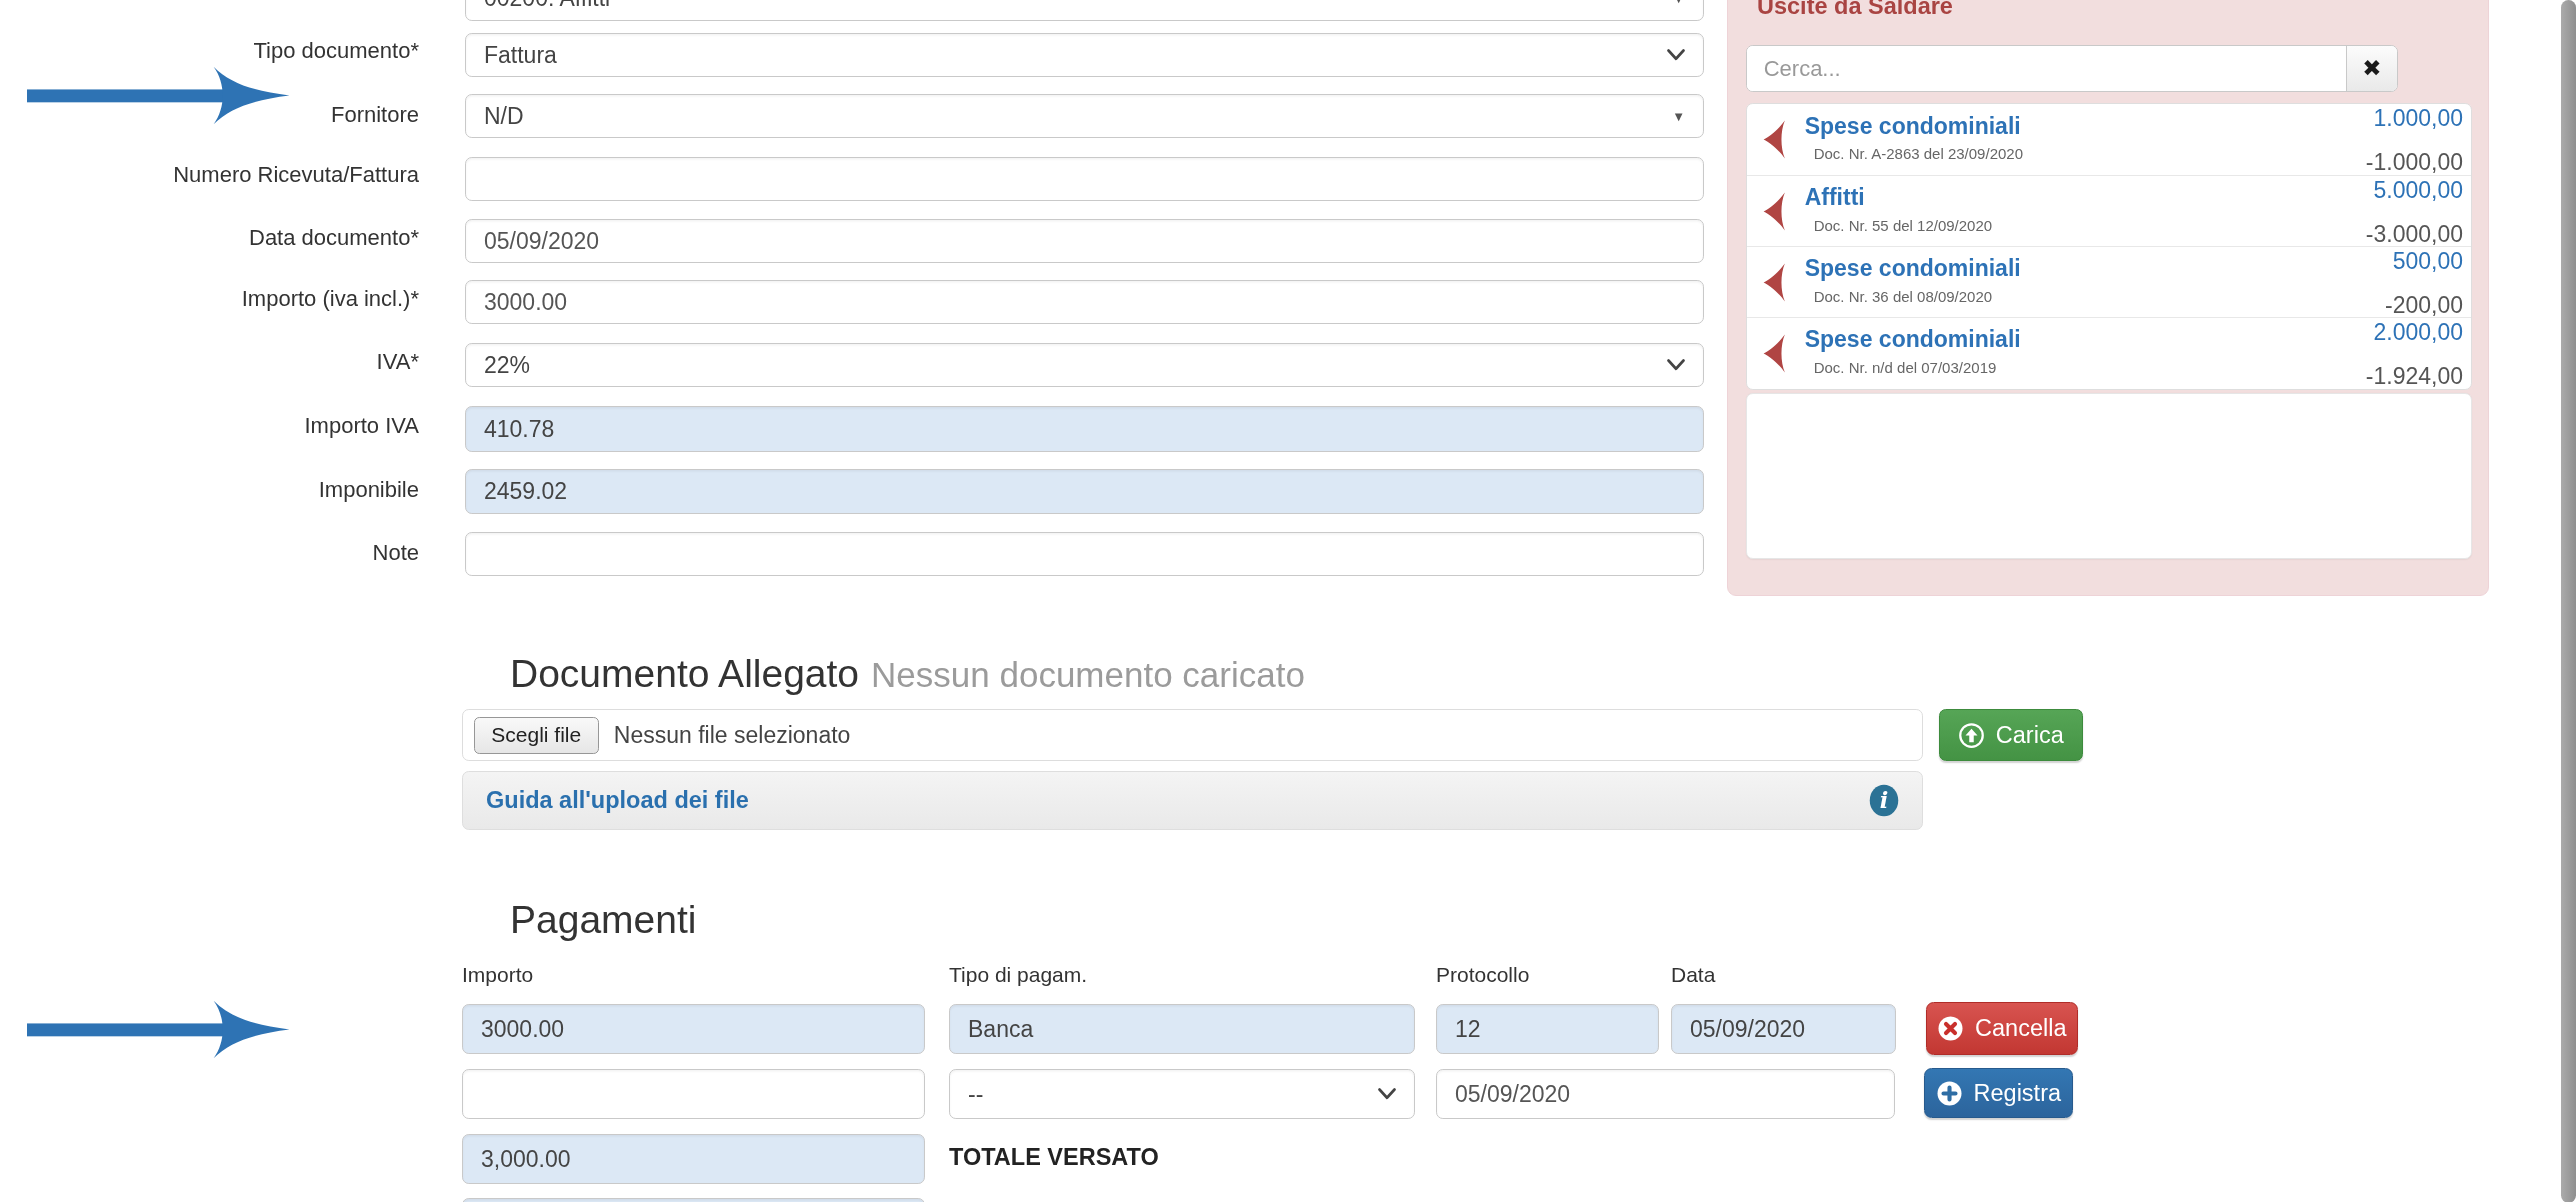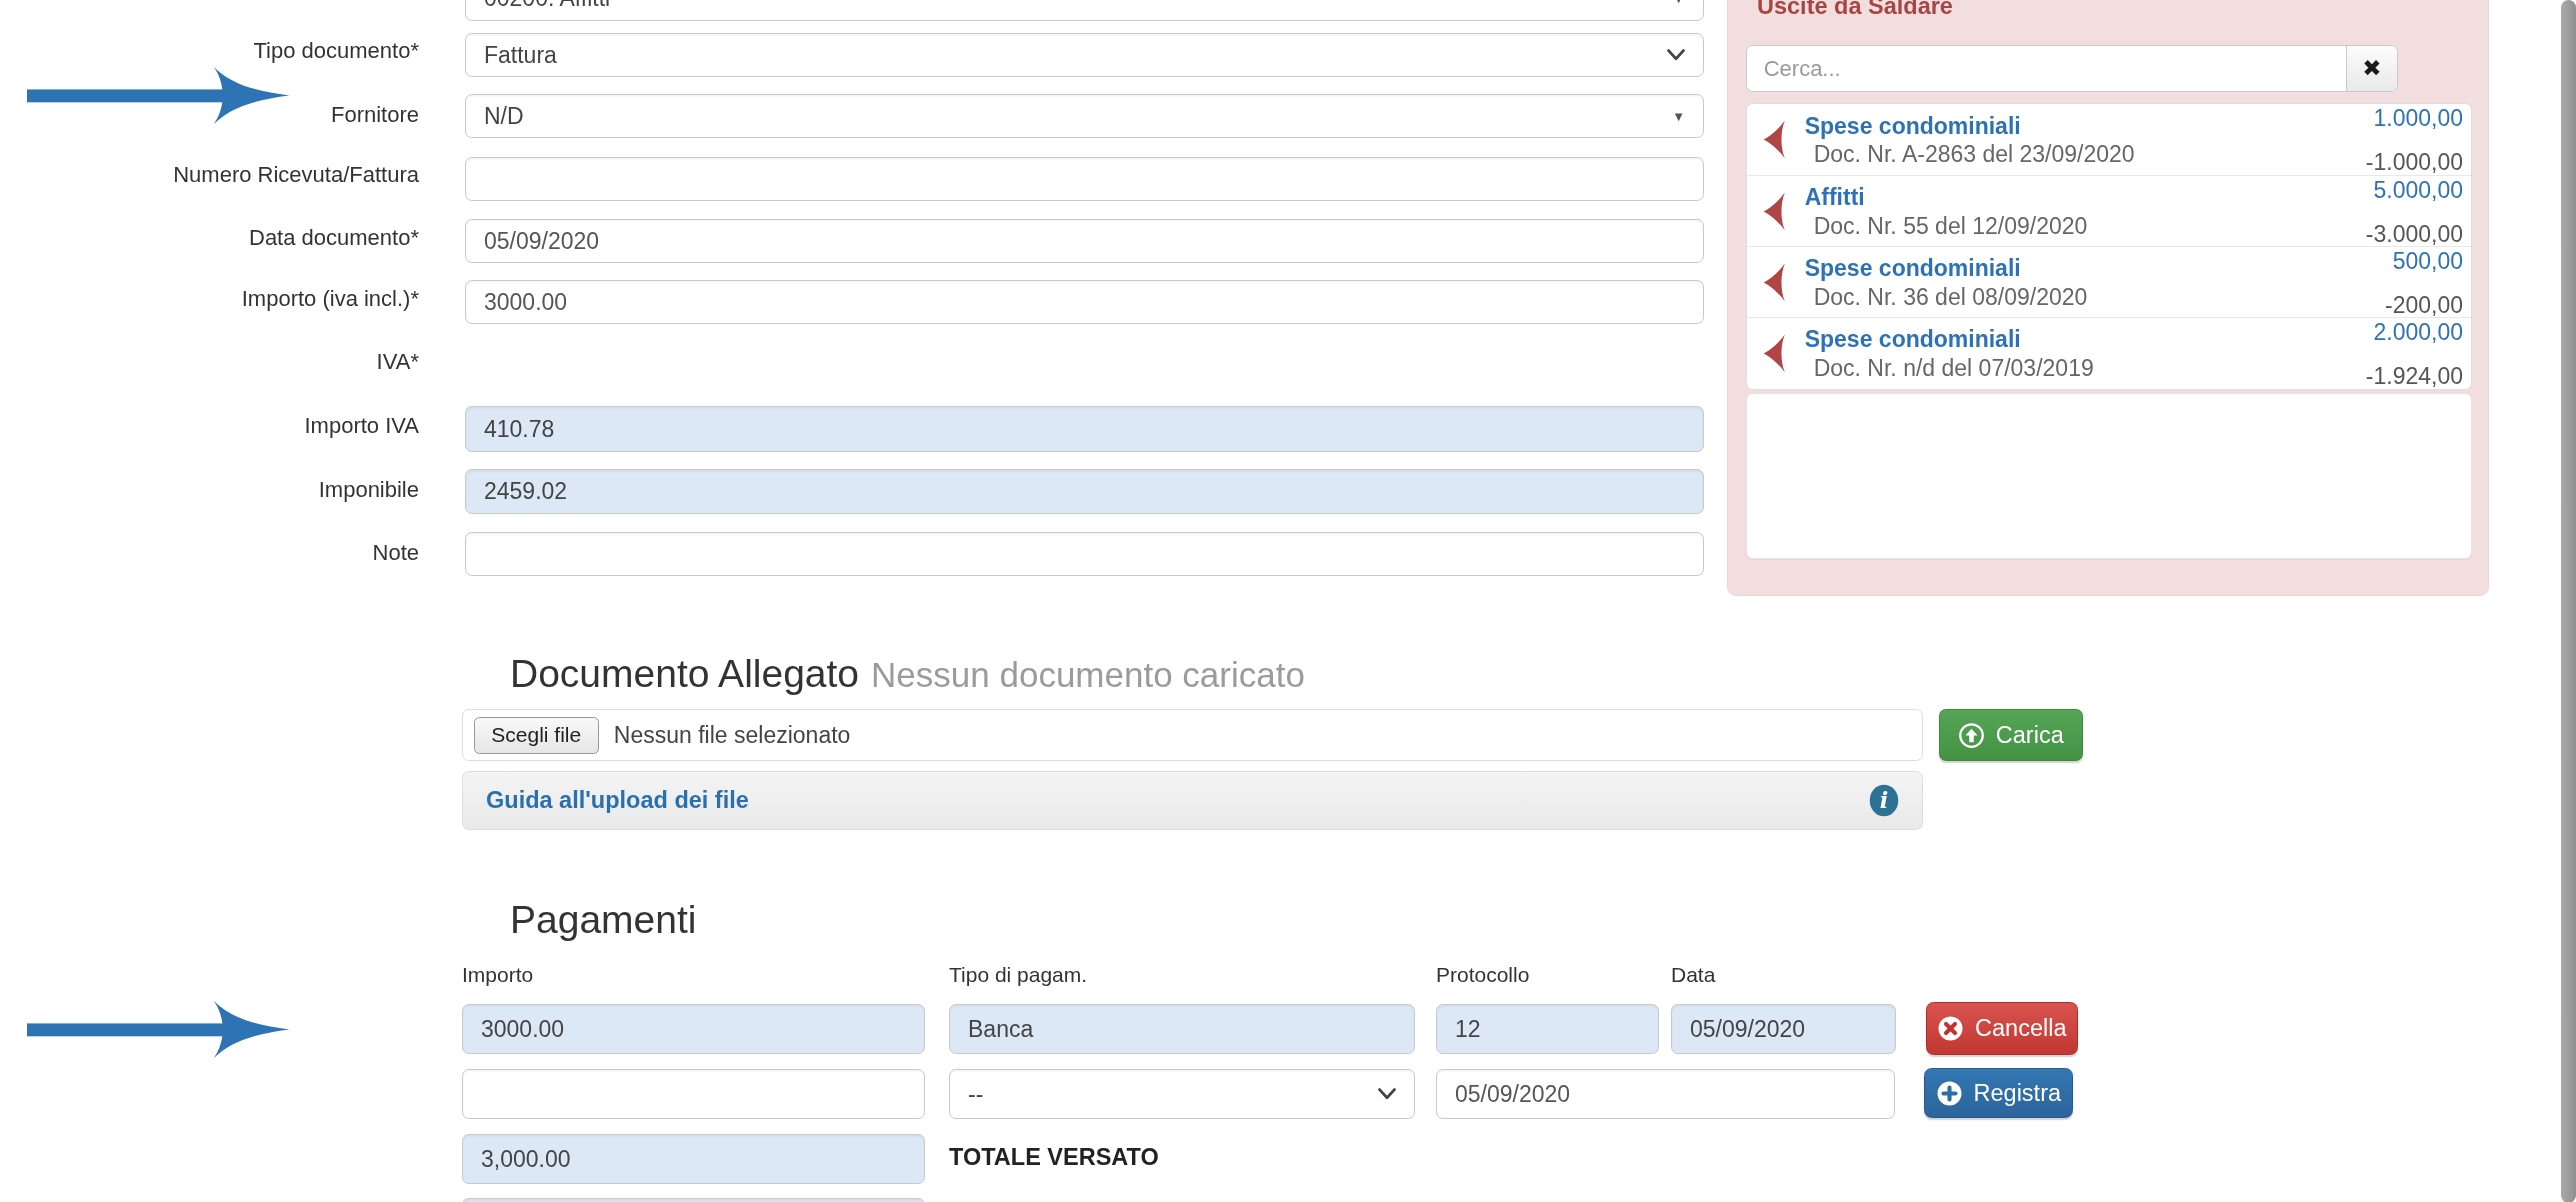--- a/index.html
+++ b/index.html
@@ -30,21 +30,21 @@
   .searchgrp input::placeholder{color:#999;}
   .clearbtn{width:50px;flex:none;display:flex;align-items:center;justify-content:center;
             background:linear-gradient(#fcfcfc,#e9e9e9);border-left:0.8px solid #c9c9c9;
             font-size:23px;font-weight:bold;color:#1a1a1a;cursor:pointer;}
   .listcard{position:absolute;left:18px;top:125px;width:726px;height:287px;background:#fff;
             border:0.8px solid #dedede;border-radius:6.8px;box-sizing:border-box;overflow:hidden;}
   .pitem{height:71px;display:flex;align-items:center;padding:0 8px 0 15px;box-sizing:border-box;}
   .pitem + .pitem{border-top:0.8px solid #e8e8e8;}
   .itxt{flex:1;margin-left:16.7px;min-width:0;}
   .ititle{font-size:23px;font-weight:bold;color:#2d72b6;line-height:26px;}
-  .isub{font-size:23px;color:#666;margin:3.8px 0 0 9px;line-height:24px;}
+  .isub{font-size:15px;color:#666;margin:3.8px 0 0 9px;line-height:24px;}
   .iamts{text-align:right;}
   .a1{font-size:23px;color:#2d72b6;line-height:26px;}
   .a2{font-size:23px;color:#555;margin-top:19px;line-height:24px;}
   .emptycard{position:absolute;left:18px;top:415px;width:726px;height:166px;background:#fff;
              border:0.8px solid #e6e6e6;border-radius:6.8px;box-sizing:border-box;box-shadow:0 0.8px 1.5px rgba(0,0,0,.05);}
 
   
   .h1row{position:absolute;left:462px;top:652px;white-space:nowrap;}
   .h1{font-size:39px;color:#333;margin-left:48px;}
   .h1sub{font-size:35px;color:#9b9b9b;margin-left:12px;}
@@ -104,20 +104,26 @@
   <label class="flabel" style="top:162px">Numero Ricevuta/Fattura</label>
   <input class="field" style="left: 465px; top: 157px; width: 1239px;" value="">
 
   <label class="flabel" style="top:225px">Data documento*</label>
   <input class="field" style="left: 465px; top: 219px; width: 1239px;" value="05/09/2020">
 
   <label class="flabel" style="top:286px">Importo (iva incl.)*</label>
   <input class="field" style="left: 465px; top: 280px; width: 1239px;" value="3000.00">
 
   <label class="flabel" style="top:349px">IVA*</label>
+  <div class="field sel" style="left:465px;top:343px;width:1239px;">
+    <span class="val">22%</span>
+    <svg class="chev" width="18" height="12" viewBox="0 0 24 16">
+        <path d="M2 2 L12 13 L22 2" fill="none" stroke="#444" stroke-width="3.5" stroke-linecap="round" stroke-linejoin="round"></path>
+      </svg>
+  </div>
 
   <label class="flabel" style="top:413px">Importo IVA</label>
   <div class="field ro" style="left:465px;top:406px;width:1239px;height:46px;">
     <span>410.78</span>
   </div>
 
   <label class="flabel" style="top:477px">Imponibile</label>
   <div class="field ro" style="left:465px;top:469px;width:1239px;height:45px;">
     <span>2459.02</span>
   </div>

